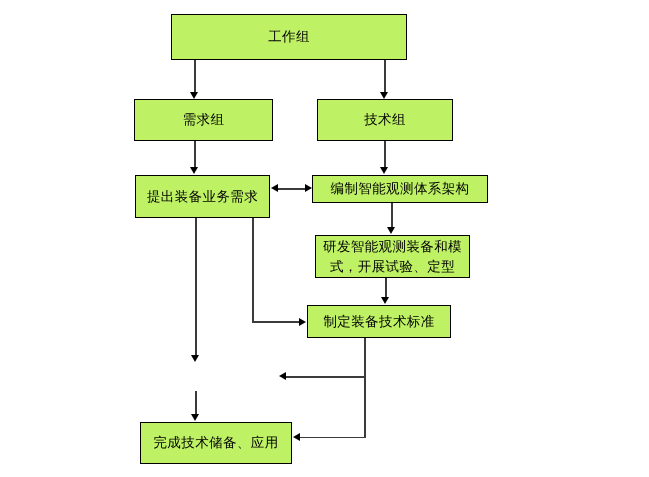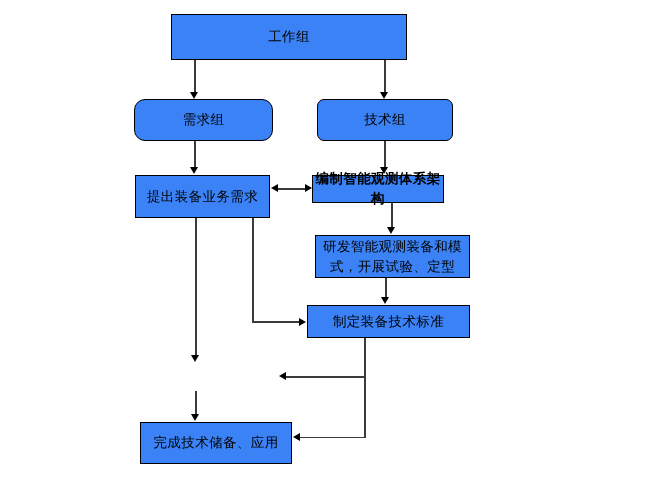--- a/index.html
+++ b/index.html
@@ -12,21 +12,21 @@
     width: 649px;
     height: 477px;
     background: #ffffff;
     font-family: "Liberation Sans", "DejaVu Sans", sans-serif;
     overflow: hidden;
   }
   .node {
     position: absolute;
     box-sizing: border-box;
     border: 1.6px solid #000000;
-    background: #3b82f6;
+    background: #bef264;
     display: flex;
     align-items: center;
     justify-content: center;
     text-align: center;
     color: #000000;
     font-size: 13.5px;
     line-height: 1.45;
     letter-spacing: 0.4px;
     white-space: pre-line;
     z-index: 2;
@@ -60,32 +60,32 @@
     border-left: 7px solid #000000;
   }
 </style>
 </head>
 <body>
 
 <div id="canvas">
 
   <div class="node" style="left:171px; top:14px; width:236px; height:46px;">工作组</div>
 
-  <div class="node" style="left:134px; top:99px; width:139px; height:42px;border-radius:11px;">需求组</div>
+  <div class="node" style="left:134px; top:99px; width:139px; height:42px;">需求组</div>
 
-  <div class="node" style="left:317px; top:99px; width:136px; height:42px;border-radius:7px;">技术组</div>
+  <div class="node" style="left:317px; top:99px; width:136px; height:42px;">技术组</div>
 
   <div class="node" style="left:135px; top:175px; width:135px; height:43px;">提出装备业务需求</div>
 
-  <div class="node" style="left:312px; top:175px; width:132px; height:28px;font-weight:bold;">编制智能观测体系架构</div>
+  <div class="node" style="left:312px; top:175px; width:176px; height:28px;">编制智能观测体系架构</div>
 
   <div class="node" style="left:315px; top:235px; width:155px; height:43px;">研发智能观测装备和模
 式，开展试验、定型</div>
 
-  <div class="node" style="left:307px; top:305px; width:163px; height:33px;">制定装备技术标准</div>
+  <div class="node" style="left:307px; top:305px; width:144px; height:33px;">制定装备技术标准</div>
 
 
   <div class="node" style="left:140px; top:422px; width:152px; height:42px;">完成技术储备、应用</div>
 
   <div class="edge v" style="left:194px; top:60px; height:33px;"></div>
   <div class="arrow down" style="left:190.3px; top:92px;"></div>
 
   <div class="edge v" style="left:384px; top:60px; height:33px;"></div>
   <div class="arrow down" style="left:380.3px; top:92px;"></div>
 

